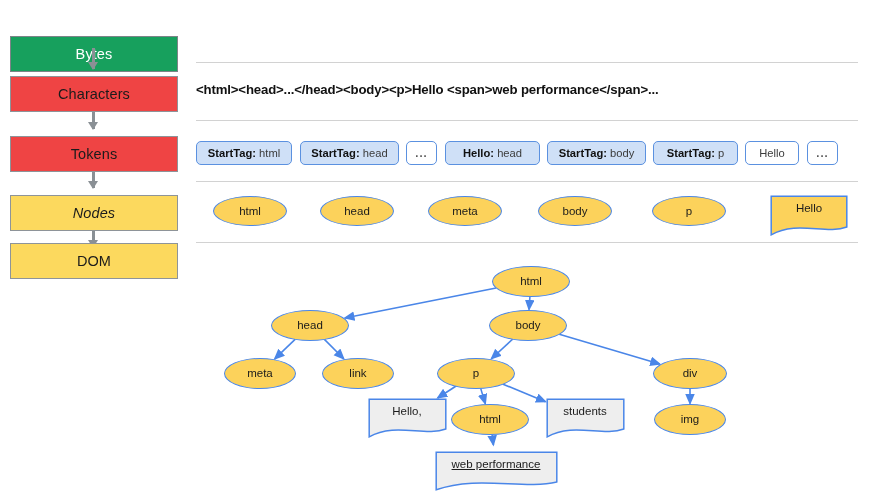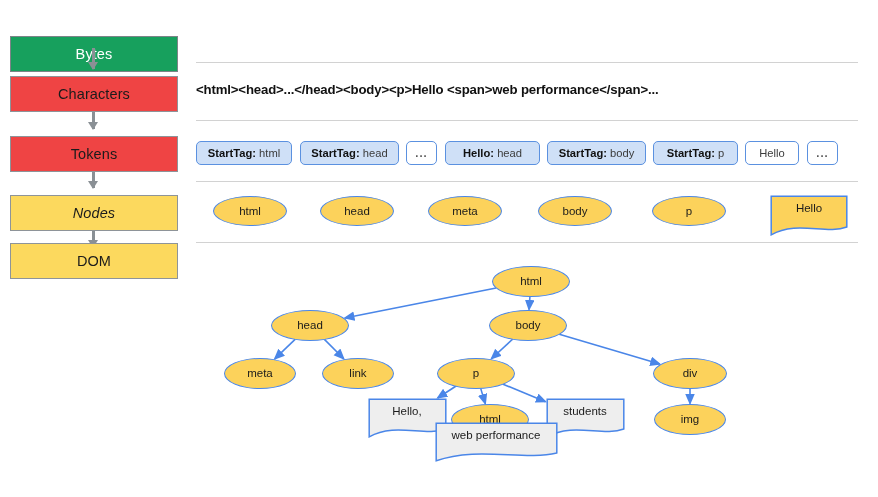--- a/index.html
+++ b/index.html
@@ -316,21 +316,21 @@
       </div>
       <div class="tdoc" style="left: 545.5px; top: 398px; width: 79px; height: 40px;">
         <svg width="79" height="40">
           <path d="M1.2,1.2 L77.8,1.2 L77.8,31 C56.879999999999995,38.8 26.860000000000003,24 1.2,38.8 Z" fill="#eeeeee" stroke="#4a86e8" stroke-width="1.5"></path>
         </svg>
         <span style="margin-top: 7px;">students</span>
       </div>
       <div class="tnode" style="left: 654px; top: 403.5px; width: 72px; height: 31px;">
         <span>img</span>
       </div>
-      <div class="tdoc" style="left: 434.5px; top: 422px; width: 123px; height: 40px;">
+      <div class="tdoc" style="left: 434.5px; top: 451px; width: 123px; height: 40px; text-decoration: underline;">
         <svg width="123" height="40">
           <path d="M1.2,1.2 L121.8,1.2 L121.8,31 C88.56,38.8 41.82,24 1.2,38.8 Z" fill="#eeeeee" stroke="#4a86e8" stroke-width="1.5"></path>
         </svg>
         <span style="margin-top: 7px;">web performance</span>
       </div>
     </div>
 
 </div>
 
 </body></html>

